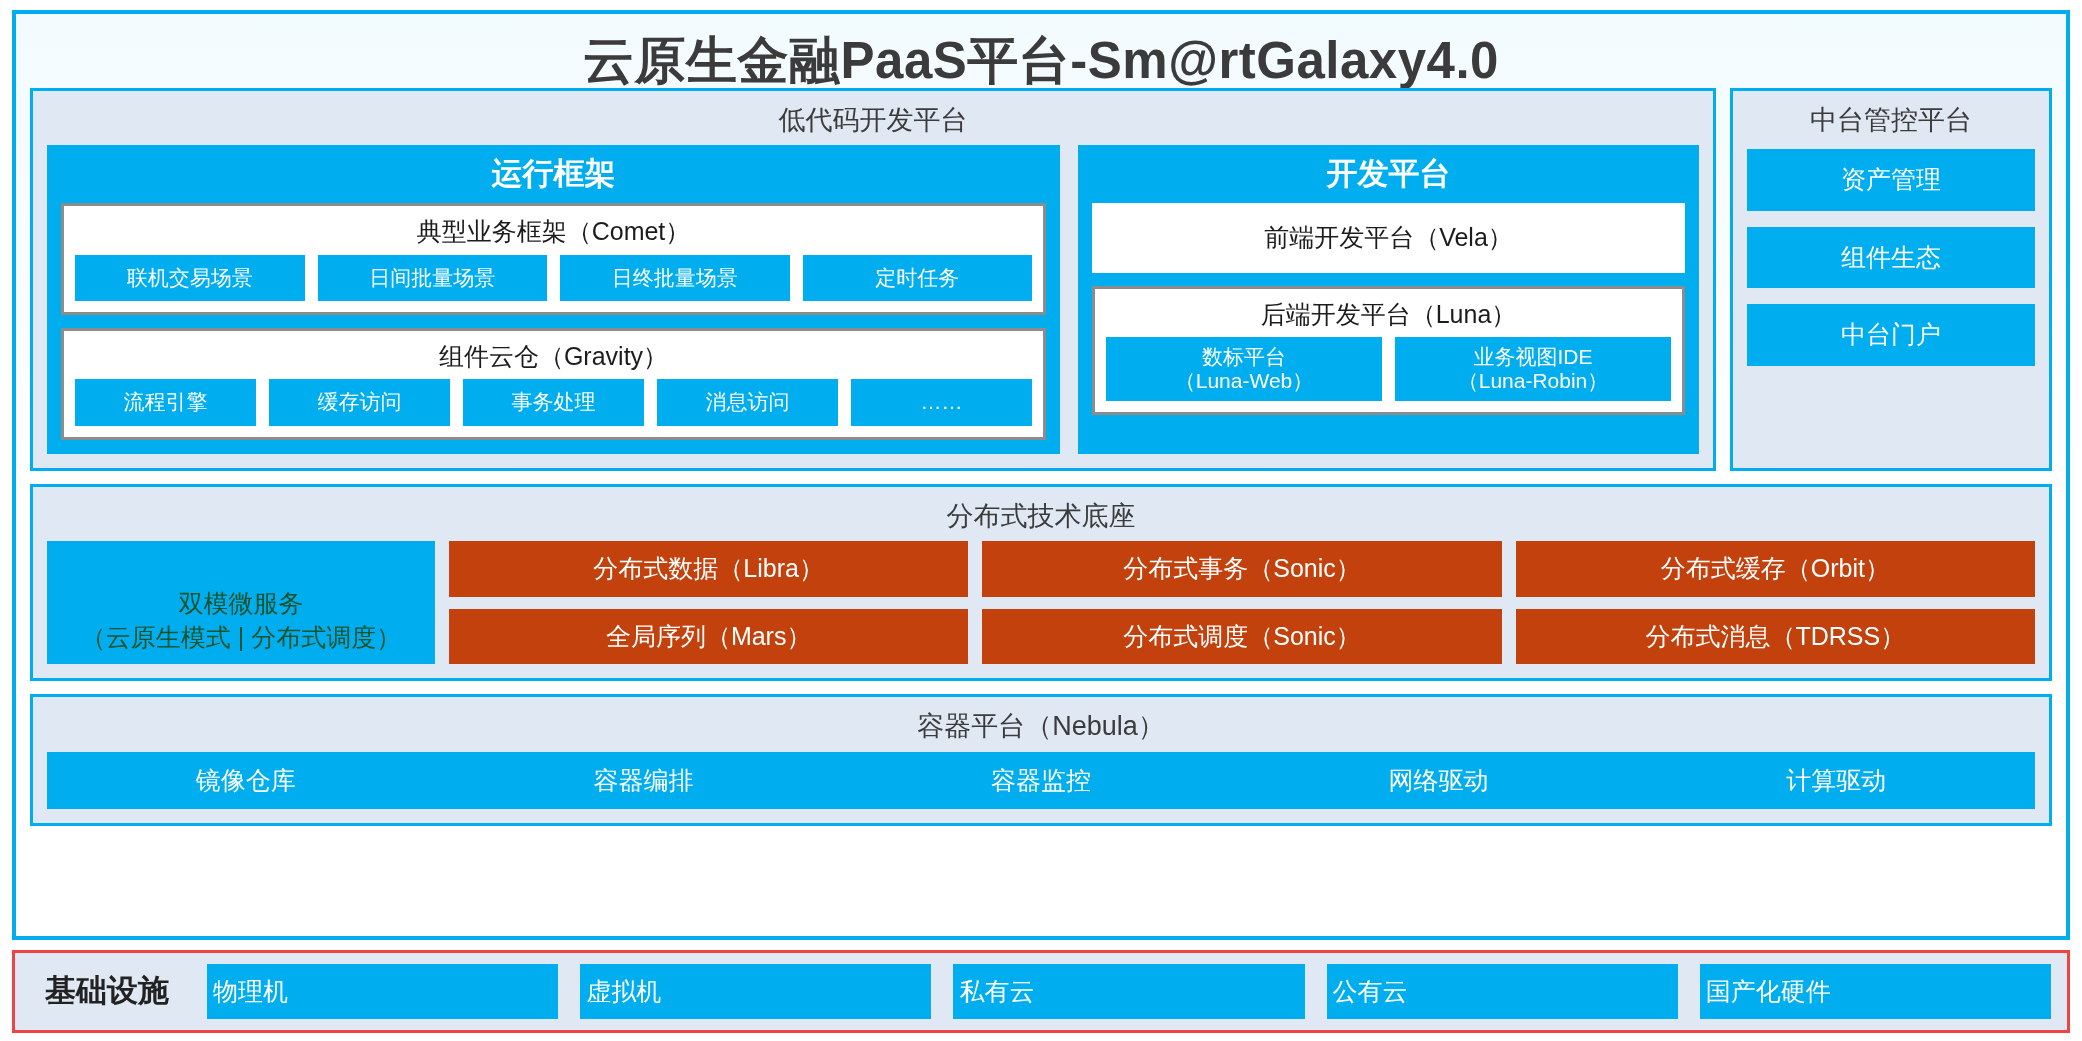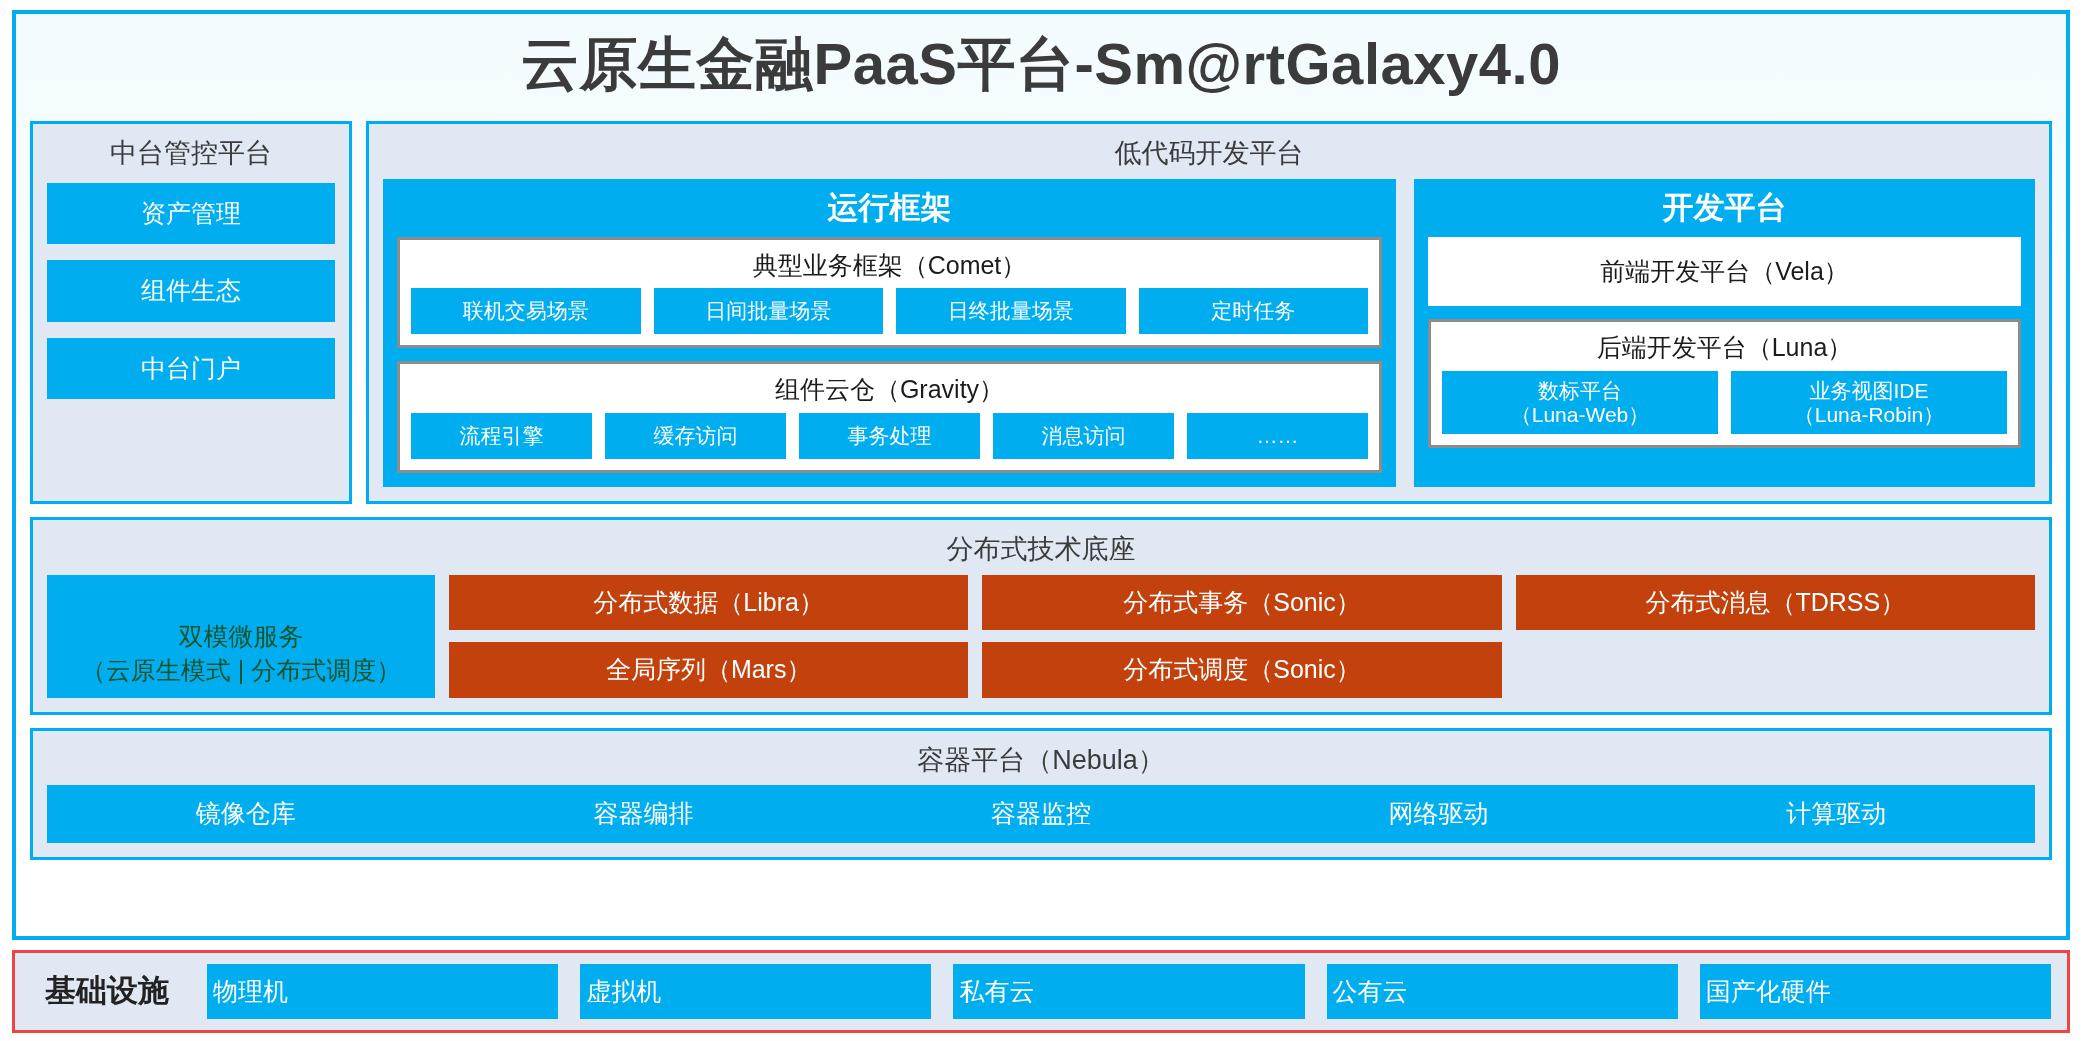--- a/index.html
+++ b/index.html
@@ -28,25 +28,25 @@
     background: linear-gradient(180deg,#f2fbfe 0%, #ffffff 55%, #ffffff 100%);
     padding: 8px 14px 14px 14px;
     display: flex;
     flex-direction: column;
     min-height: 0;
   }
 
   
   .title {
     text-align: center;
-    font-size: 58px;
+    font-size: 51px;
     font-weight: 700;
     color: #3b3b3b;
     letter-spacing: 0.5px;
-    padding: 12px 0 26px 0;
+    padding: 12px 0 0 0;
     line-height: 1.05;
   }
 
   
   .panel {
     border: 3px solid #00AEEF;
     background: #dfe8f3;
     padding: 8px 14px 14px 14px;
   }
   .panel-title {
@@ -222,29 +222,20 @@
 </head>
 <body>
 
 <div class="page">
 
   <div class="main-frame">
 
     <div class="title">云原生金融PaaS平台-Sm@rtGalaxy4.0</div>
 
     <div class="row-top">
-
-      <div class="panel mgmt">
-        <div class="panel-title">中台管控平台</div>
-        <div class="mgmt-items">
-          <div class="mgmt-item">资产管理</div>
-          <div class="mgmt-item">组件生态</div>
-          <div class="mgmt-item">中台门户</div>
-        </div>
-      </div>
 
       <div class="panel lowcode">
         <div class="panel-title">低代码开发平台</div>
 
         <div class="lowcode-body">
 
           <div class="bluecard runtime">
             <div class="bluecard-title">运行框架</div>
 
             <div class="whitebox">
@@ -285,20 +276,29 @@
                   <span>业务视图IDE</span>
                   <span class="sub">（Luna-Robin）</span>
                 </div>
               </div>
             </div>
           </div>
 
         </div>
       </div>
 
+      <div class="panel mgmt">
+        <div class="panel-title">中台管控平台</div>
+        <div class="mgmt-items">
+          <div class="mgmt-item">资产管理</div>
+          <div class="mgmt-item">组件生态</div>
+          <div class="mgmt-item">中台门户</div>
+        </div>
+      </div>
+
     </div>
 
     <div class="stack">
 
       <div class="panel">
         <div class="panel-title">分布式技术底座</div>
         <div class="dist-body">
 
           <div class="dist-left">
             <div class="dist-cell-big">
@@ -311,20 +311,21 @@
             <div class="dist-cell">分布式数据（Libra）</div>
             <div class="dist-cell">全局序列（Mars）</div>
           </div>
 
           <div class="dist-col">
             <div class="dist-cell">分布式事务（Sonic）</div>
             <div class="dist-cell">分布式调度（Sonic）</div>
           </div>
 
           <div class="dist-col">
+            <div class="dist-cell">分布式缓存（Orbit）</div>
             <div class="dist-cell">分布式消息（TDRSS）</div>
           </div>
 
         </div>
       </div>
 
       <div class="panel">
         <div class="panel-title">容器平台（Nebula）</div>
         <div class="cont-body">
           <div class="cont-cell">镜像仓库</div>

